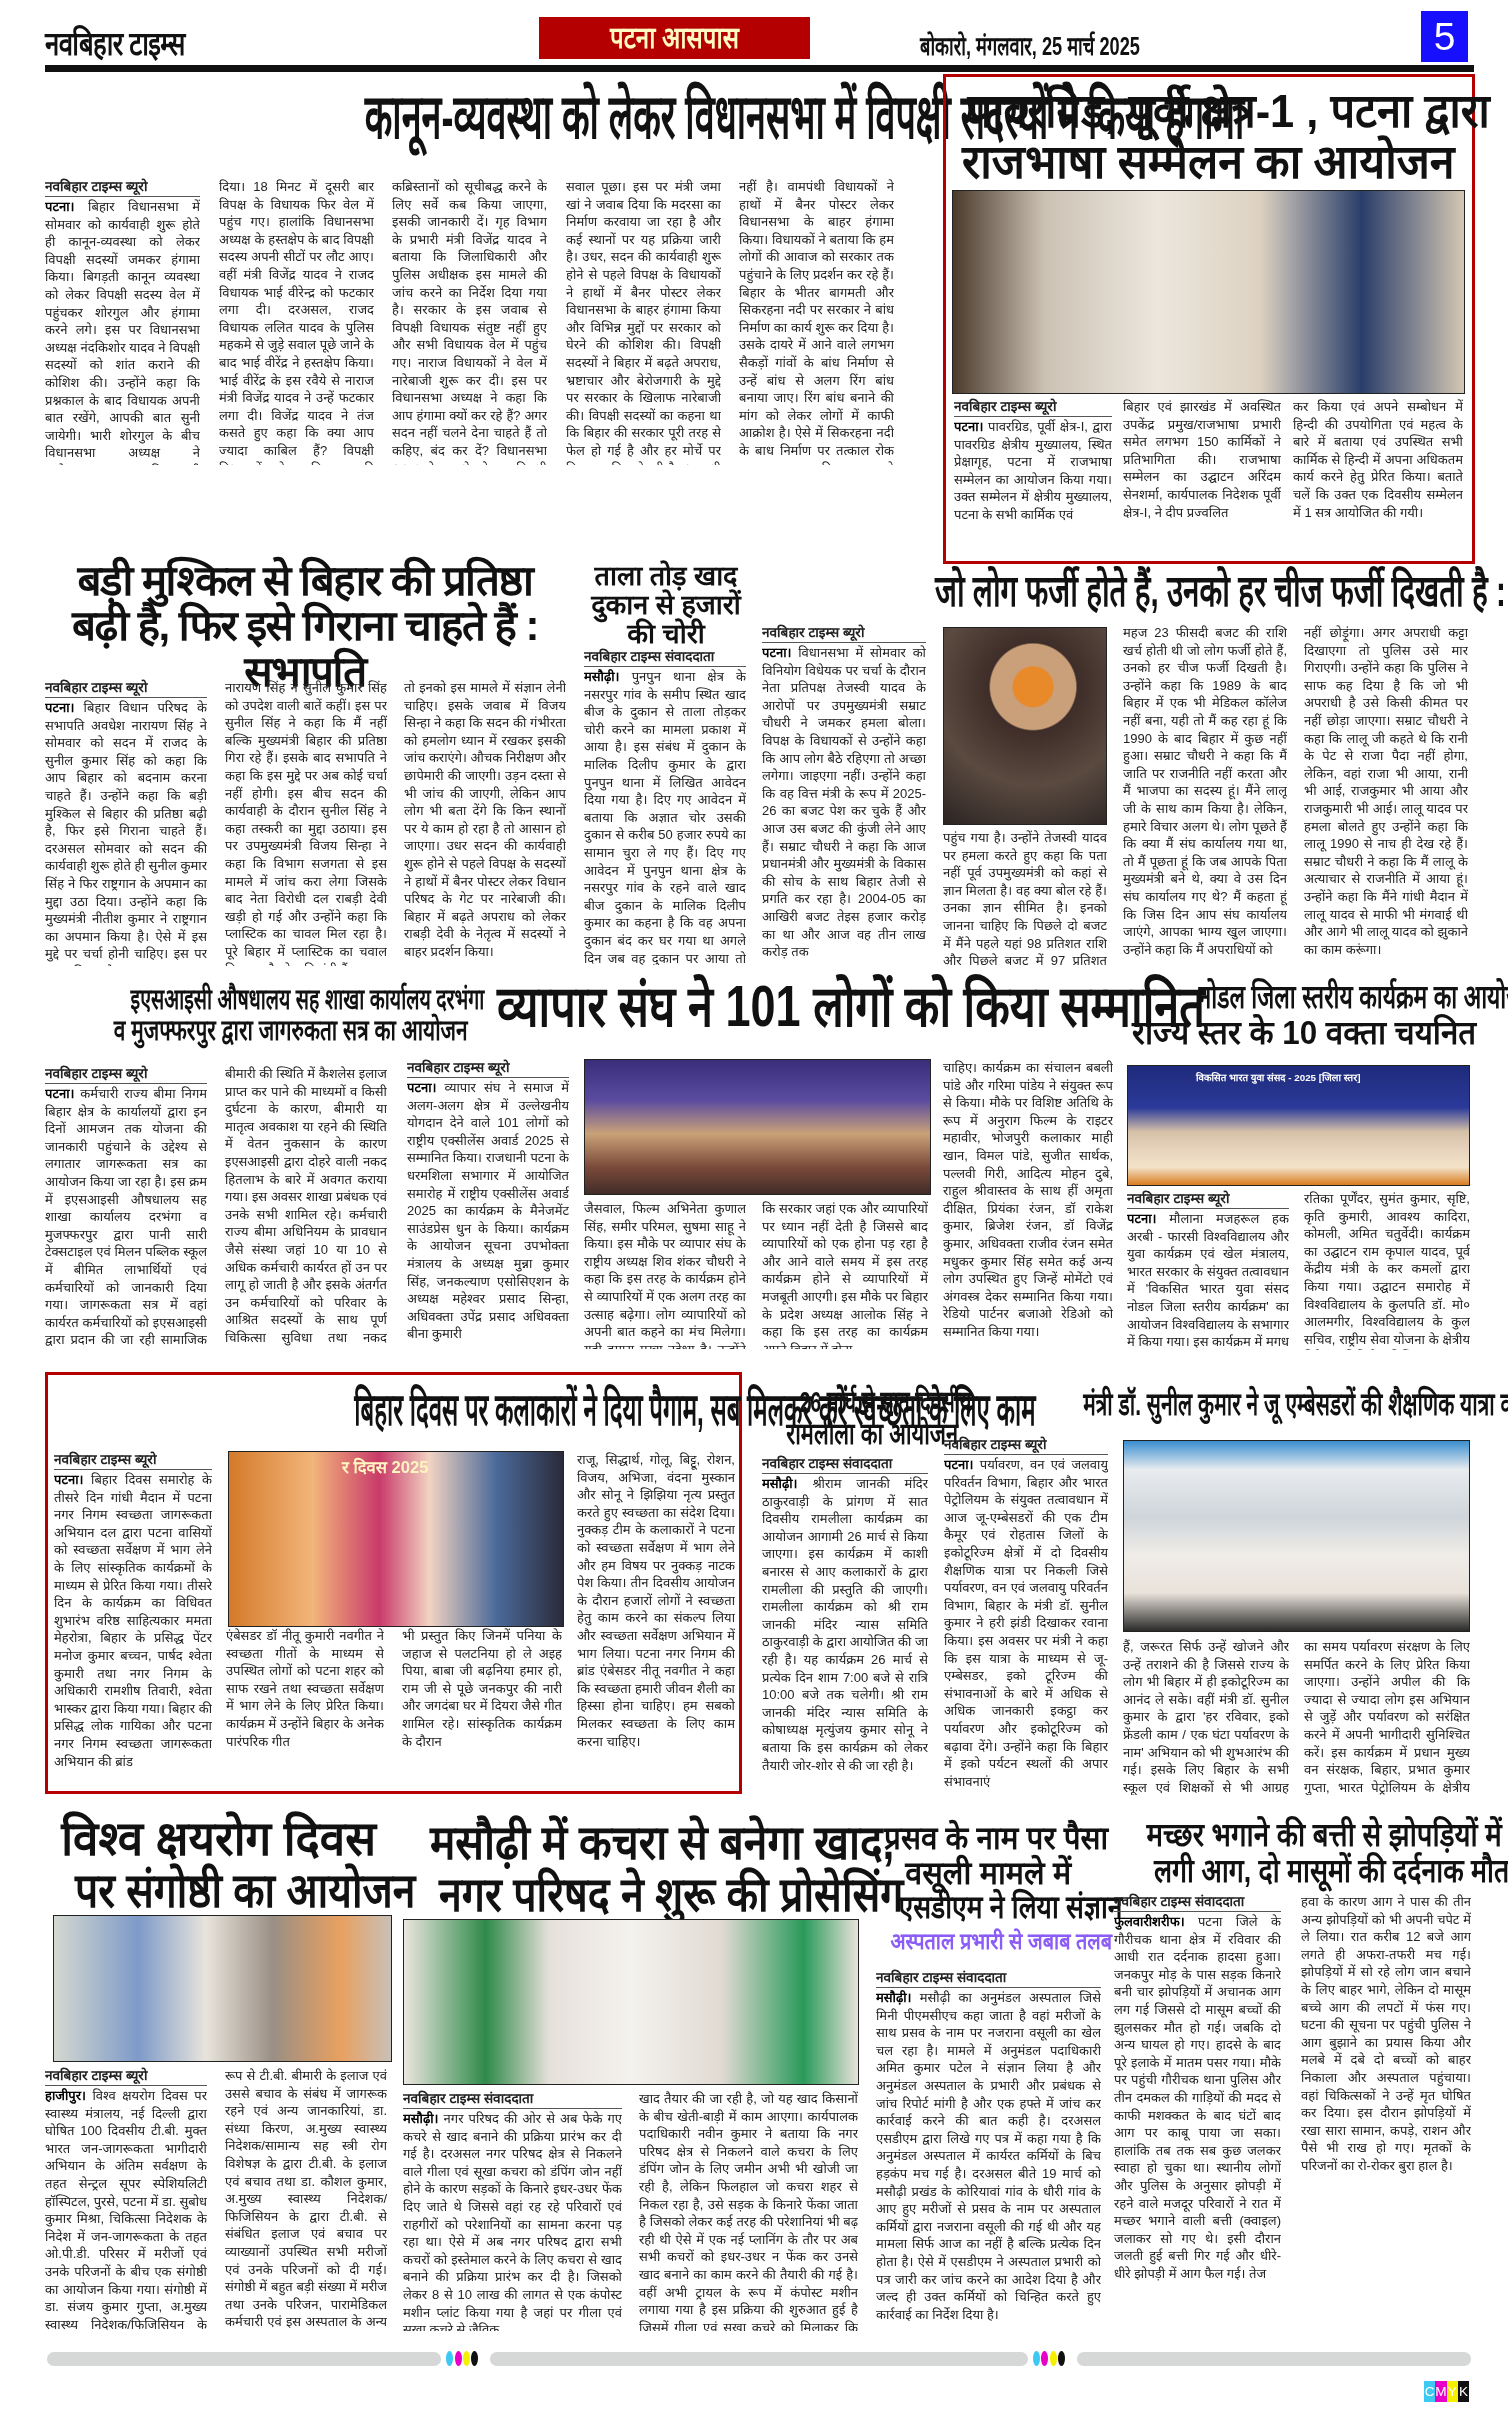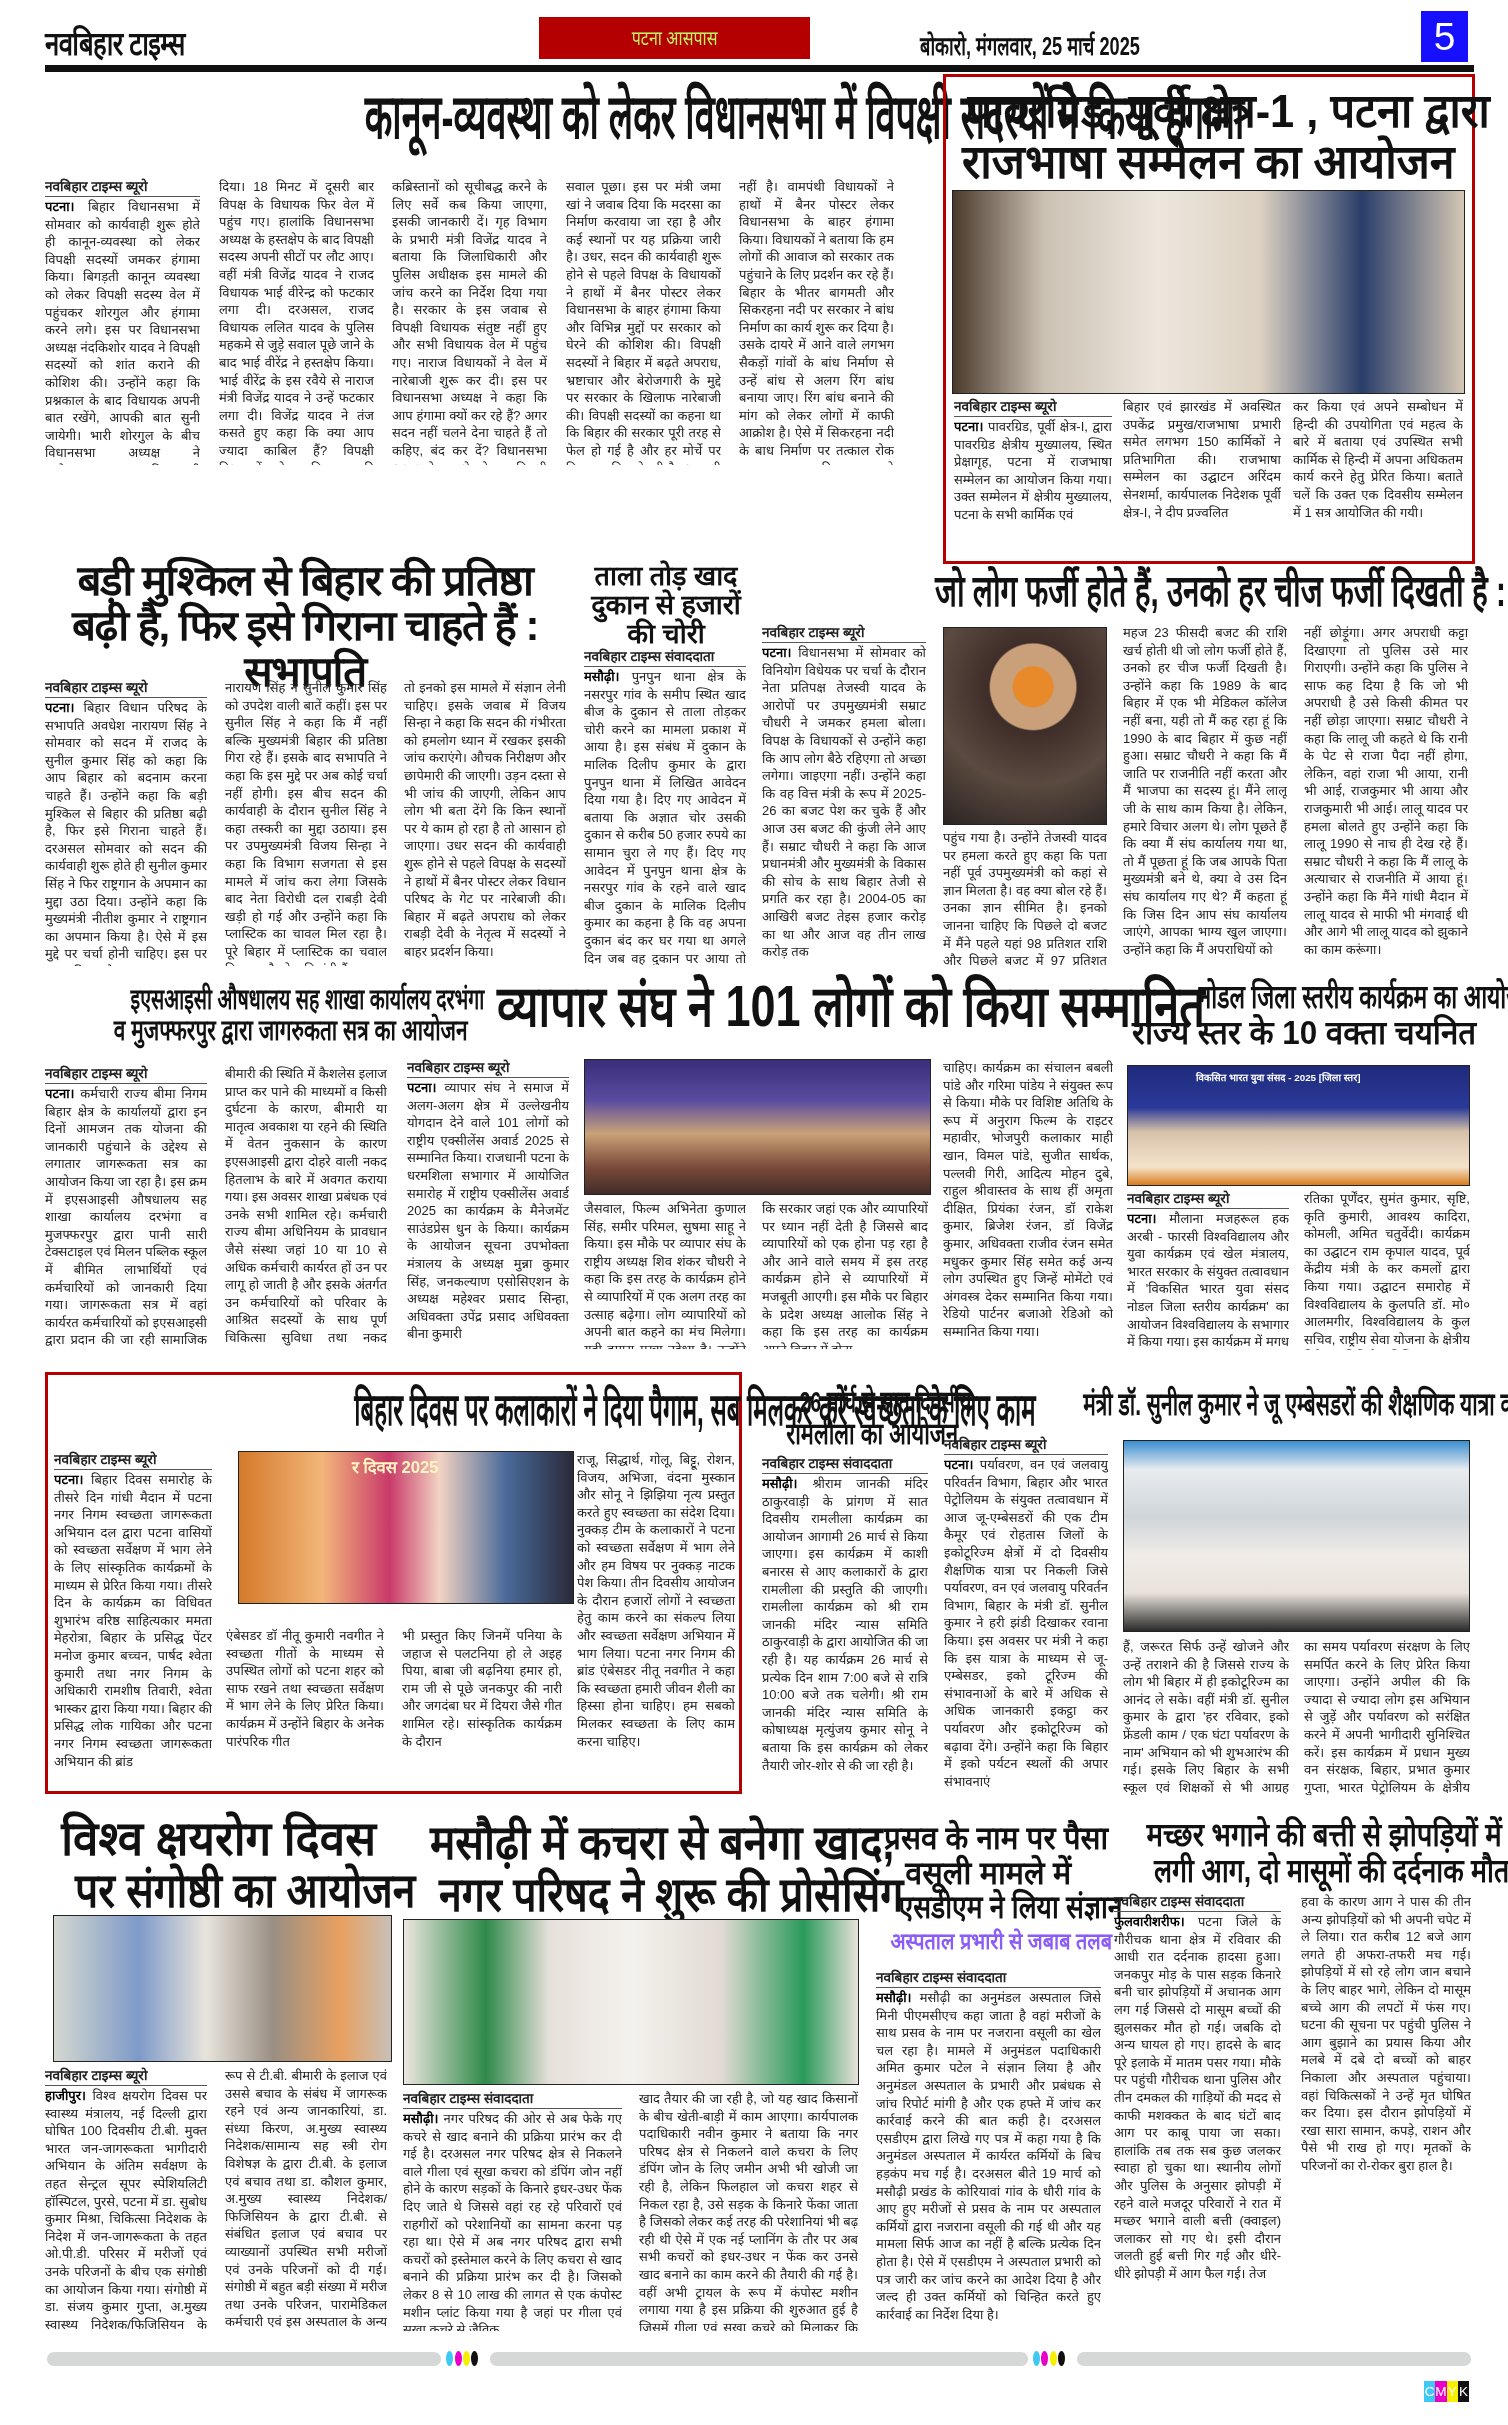--- a/index.html
+++ b/index.html
@@ -1,21 +1,21 @@
 <!DOCTYPE html>
 <html style="font-size:12px"><head>
 <meta charset="utf-8">
 <style>
 *{box-sizing:border-box;margin:0;padding:0}
 html,body{width:1508px;height:2426px;background:#fff;overflow:hidden}
 body{font-family:"Liberation Sans Narrow","Liberation Sans",sans-serif;color:#111;position:relative}
 .abs{position:absolute}
 .masthead{left:45px;top:10.6px;width:1429px;height:53px}
 .brand{left:0;top:9px;font-size:33px;font-weight:bold;letter-spacing:-0.8px;transform:scaleX(.78);transform-origin:left}
-.section-tag{left:494px;top:6px;width:271px;height:42px;background:#b40000;color:#bef264;font-size:20px;font-weight:normal;text-align:center;line-height:42px}
+.section-tag{left:494px;top:6px;width:271px;height:42px;background:#b40000;color:#fef9c3;font-size:30px;font-weight:bold;text-align:center;line-height:42px}
 .section-tag span{display:inline-block;transform:scaleX(.8)}
 .dateline{left:875px;top:16.6px;font-size:26px;font-weight:bold;transform:scaleX(.7);transform-origin:left}
 .pageno{left:1376px;top:0;width:47px;height:51px;background:#1610ff;color:#fff;font-size:39px;text-align:center;line-height:51px}
 .rule-top{left:45px;top:65px;width:1429px;height:6.8px;background:#111}
 .hd{position:absolute;text-align:center;font-weight:bold;line-height:1.08}
 .hd span{display:inline-block;transform:scaleX(.72);transform-origin:center;white-space:nowrap}
 .box{position:absolute;border:3px solid #b40000}
 .col{position:absolute;font-family:"Liberation Sans",sans-serif;font-size:13px;line-height:17.6px;text-align:justify;color:#222;overflow:hidden}
 .col b{font-weight:bold;color:#000}
 .byline{font-weight:bold;text-align:left;border-bottom:1.5px solid #555;margin-bottom:1.5px;font-size:13.6px}
@@ -113,21 +113,21 @@
   <b>पटना।</b> <span>मौलाना मजहरूल हक अरबी - फारसी विश्वविद्यालय और युवा कार्यक्रम एवं खेल मंत्रालय, भारत सरकार के संयुक्त तत्वावधान में 'विकसित भारत युवा संसद नोडल जिला स्तरीय कार्यक्रम' का आयोजन विश्वविद्यालय के सभागार में किया गया। इस कार्यक्रम में मगध प्रमंडल और पटना प्रमंडल के युवाओं ने भाग लिया। इसमें से दस वक्ताओं का चयन राज्य स्तर के लिए किया गया है, जिनमें शामिल हैं - वर्तिका, खुशी राज, ह्रितिक रोशन,</span>
 </div>
 <div class="col" style="left:1304px;top:1190px;width:166px;height:160px"><span>रतिका पूर्णेंदर, सुमंत कुमार, सृष्टि, कृति कुमारी, आवश्य कादिरा, कोमली, अमित चतुर्वेदी। कार्यक्रम का उद्घाटन राम कृपाल यादव, पूर्व केंद्रीय मंत्री के कर कमलों द्वारा किया गया। उद्घाटन समारोह में विश्वविद्यालय के कुलपति डॉ. मो० आलमगीर, विश्वविद्यालय के कुल सचिव, राष्ट्रीय सेवा योजना के क्षेत्रीय निदेशक मिथिलेश निखिल उपाध्याय भी उपस्थित थे।</span></div>
 
 <div class="box" style="left:45px;top:1372px;width:697px;height:422px"></div>
 <div class="hd" style="left:57px;top:1386px;width:690px;font-size:45px"><span style="transform: scaleX(0.534);">बिहार दिवस पर कलाकारों ने दिया पैगाम, सब मिलकर करें स्वच्छता के लिए काम</span></div>
 <div class="col" style="left:54px;top:1451px;width:158px;height:336px">
   <div class="byline">नवबिहार टाइम्स ब्यूरो</div>
   <b>पटना।</b> <span>बिहार दिवस समारोह के तीसरे दिन गांधी मैदान में पटना नगर निगम स्वच्छता जागरूकता अभियान दल द्वारा पटना वासियों को स्वच्छता सर्वेक्षण में भाग लेने के लिए सांस्कृतिक कार्यक्रमों के माध्यम से प्रेरित किया गया। तीसरे दिन के कार्यक्रम का विधिवत शुभारंभ वरिष्ठ साहित्यकार ममता मेहरोत्रा, बिहार के प्रसिद्ध पेंटर मनोज कुमार बच्चन, पार्षद श्वेता कुमारी तथा नगर निगम के अधिकारी रामशीष तिवारी, श्वेता भास्कर द्वारा किया गया। बिहार की प्रसिद्ध लोक गायिका और पटना नगर निगम स्वच्छता जागरूकता अभियान की ब्रांड</span>
 </div>
-<div class="photo" style="left:238px;top:1451px;width:336px;height:153px;background:linear-gradient(90deg,#d47a2a 0%,#f2b57a 25%,#c93a6a 45%,#f2d3c2 60%,#4a6a9a 80%,#2a2a3a)">
+<div class="photo" style="left:228px;top:1451px;width:336px;height:176px;background:linear-gradient(90deg,#d47a2a 0%,#f2b57a 25%,#c93a6a 45%,#f2d3c2 60%,#4a6a9a 80%,#2a2a3a)">
   <div style="position:absolute;left:113px;top:3px;color:#fff5c0;font-size:16.6px;font-weight:bold">र दिवस 2025</div>
 </div>
 <div class="col" style="left:226px;top:1627px;width:158px;height:160px"><span>एंबेसडर डॉ नीतू कुमारी नवगीत ने स्वच्छता गीतों के माध्यम से उपस्थित लोगों को पटना शहर को साफ रखने तथा स्वच्छता सर्वेक्षण में भाग लेने के लिए प्रेरित किया। कार्यक्रम में उन्होंने बिहार के अनेक पारंपरिक गीत</span></div>
 <div class="col" style="left:402px;top:1627px;width:160px;height:160px"><span>भी प्रस्तुत किए जिनमें पनिया के जहाज से पलटनिया हो ले अइह पिया, बाबा जी बढ़निया हमार हो, राम जी से पूछे जनकपुर की नारी और जगदंबा घर में दियरा जैसे गीत शामिल रहे। सांस्कृतिक कार्यक्रम के दौरान</span></div>
 <div class="col" style="left:577px;top:1451px;width:158px;height:336px"><span>राजू, सिद्धार्थ, गोलू, बिट्टू, रोशन, विजय, अभिजा, वंदना मुस्कान और सोनू ने झिझिया नृत्य प्रस्तुत करते हुए स्वच्छता का संदेश दिया। नुक्कड़ टीम के कलाकारों ने पटना को स्वच्छता सर्वेक्षण में भाग लेने और हम विषय पर नुक्कड़ नाटक पेश किया। तीन दिवसीय आयोजन के दौरान हजारों लोगों ने स्वच्छता हेतु काम करने का संकल्प लिया और स्वच्छता सर्वेक्षण अभियान में भाग लिया। पटना नगर निगम की ब्रांड एंबेसडर नीतू नवगीत ने कहा कि स्वच्छता हमारी जीवन शैली का हिस्सा होना चाहिए। हम सबको मिलकर स्वच्छता के लिए काम करना चाहिए।</span></div>
 
 <div class="hd" style="left:754px;top:1386px;width:177px;font-size:30px">
   <span style="transform: scaleX(0.654);">26 मार्च से सात दिवसीय</span><br><span style="transform: scaleX(0.727);">रामलीला का आयोजन</span>
 </div>
 <div class="col" style="left:762px;top:1455px;width:166px;height:339px">

